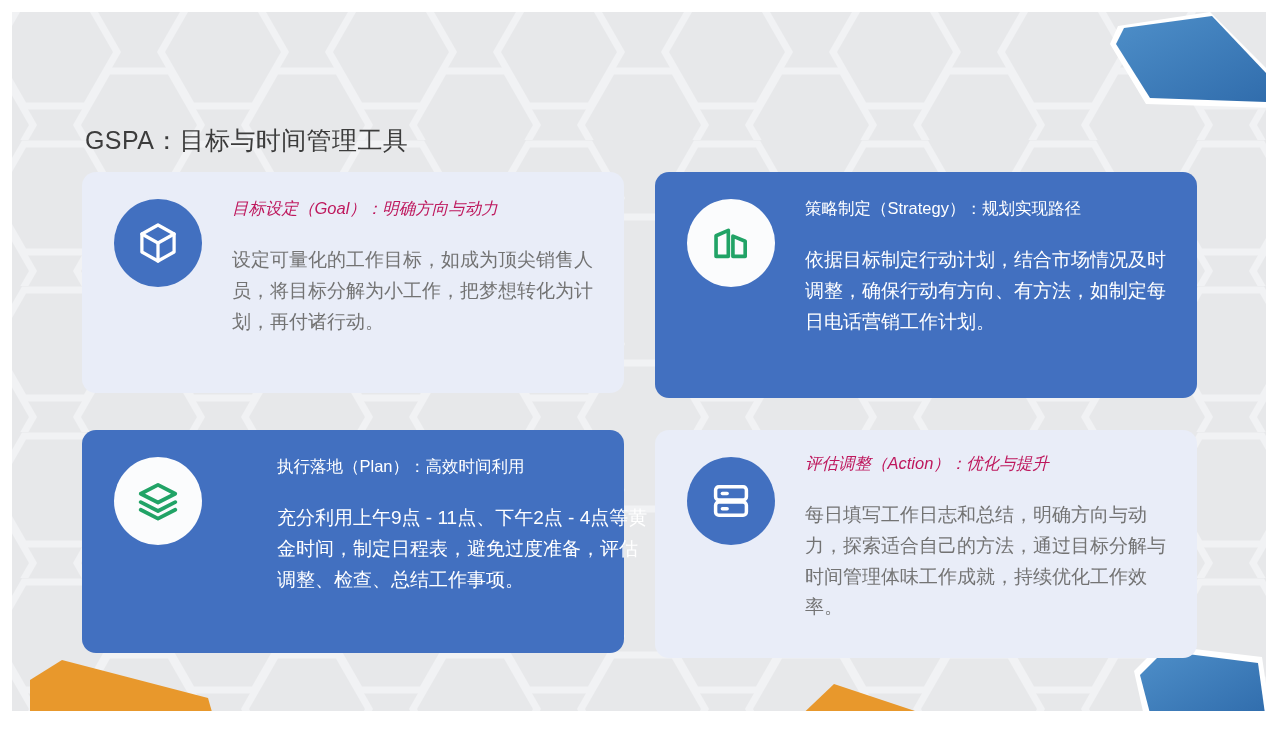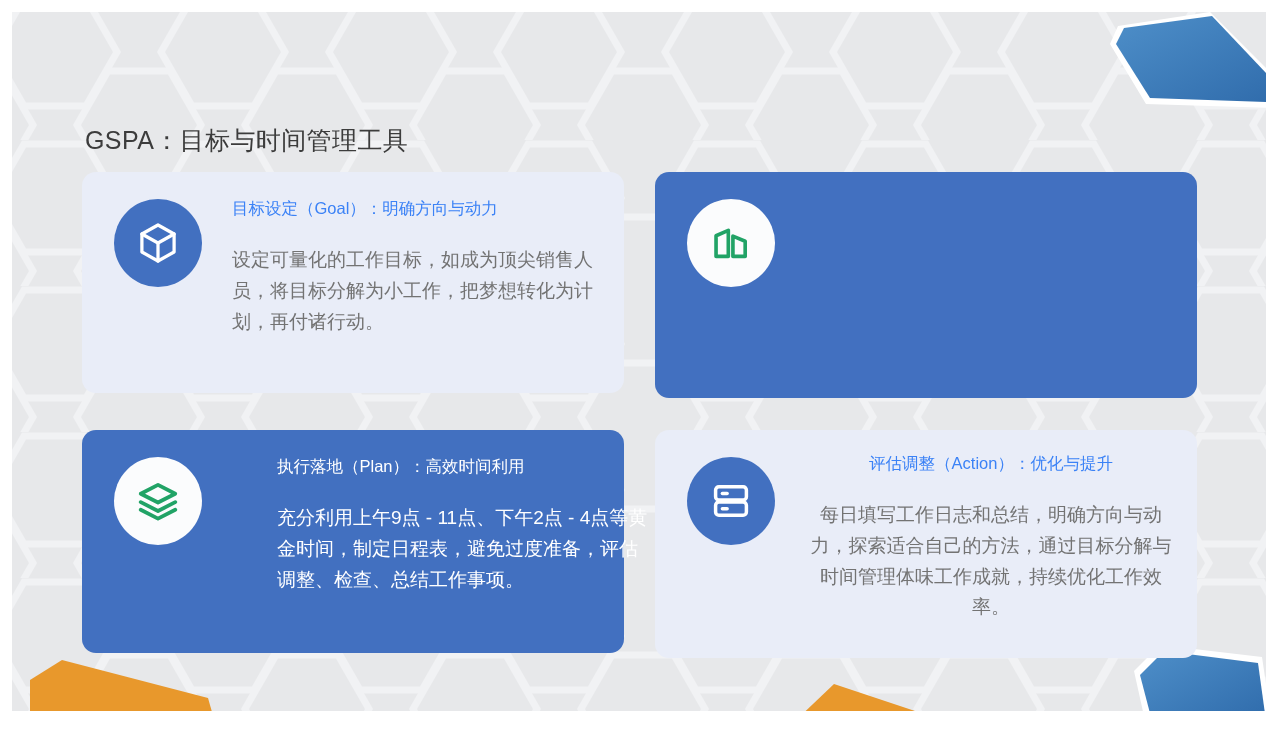--- a/index.html
+++ b/index.html
@@ -57,39 +57,39 @@
   .card-heading{
     font-size:16.5px;
     line-height:1.4;
     white-space:nowrap;
   }
   .card-text{
     font-size:19px;
     line-height:1.62;
     margin-top:25px;
   }
-  .txt-dark{color:#3b82f6;}
+  .txt-dark{color:#be185d;font-style:italic;}
   .txt-dark-soft{color:#737373;}
   .txt-light{color:#ffffff;}
 
   
   #card-goal    {left:82px; top:172px; width:542px; height:221px;}
   #card-strategy{left:655px;top:172px; width:542px; height:226px;}
   #card-plan    {left:82px; top:430px; width:542px; height:223px;}
   #card-action  {left:655px;top:430px; width:542px; height:228px;}
 
   #icon-goal    {left:114px; top:199px;}
   #icon-strategy{left:687px; top:199px;}
   #icon-plan    {left:114px; top:457px;}
   #icon-action  {left:687px; top:457px;}
 
   #body-goal    {left:232px; top:197px; width:370px;}
   #body-strategy{left:805px; top:197px; width:372px;}
   #body-plan    {left:232px; top:455px; width:375px;margin-left:45px;}
-  #body-action  {left:805px; top:452px; width:372px;text-align:center;}
+  #body-action  {left:805px; top:452px; width:372px;}
 </style>
 </head>
 <body>
 
 <div class="slide">
 
   <div class="canvas">
 
     <svg class="hexpattern" viewBox="0 0 1254 712" preserveAspectRatio="xMidYMid slice">
       <defs>
@@ -159,20 +159,24 @@
     <div class="card-text txt-dark-soft">设定可量化的工作目标，如成为顶尖销售人员，将目标分解为小工作，把梦想转化为计划，再付诸行动。</div>
   </div>
 
   <div class="card blue" id="card-strategy"></div>
   <div class="card-icon-wrap icon-white-bg" id="icon-strategy">
     <svg width="46" height="46" viewBox="0 0 24 24" fill="none" stroke="#21a366" stroke-width="1.9" stroke-linecap="round" stroke-linejoin="round">
       <path d="M4.2 8.2 10.6 5.4 10.6 19 4.2 19 Z"></path>
       <path d="M13 8.4 19.4 11.1 19.4 19 13 19 Z"></path>
     </svg>
   </div>
+  <div class="card-body" id="body-strategy">
+    <div class="card-heading txt-light">策略制定（Strategy）：规划实现路径</div>
+    <div class="card-text txt-light">依据目标制定行动计划，结合市场情况及时调整，确保行动有方向、有方法，如制定每日电话营销工作计划。</div>
+  </div>
 
   <div class="card blue" id="card-plan"></div>
   <div class="card-icon-wrap icon-white-bg" id="icon-plan">
     <svg width="46" height="46" viewBox="0 0 24 24" fill="none" stroke="#21a366" stroke-width="2" stroke-linecap="round" stroke-linejoin="round">
       <polygon points="12,3.6 21,8.2 12,12.8 3,8.2"></polygon>
       <path d="M3 12.6 12 17.2 21 12.6"></path>
       <path d="M3 16.6 12 21.2 21 16.6"></path>
     </svg>
   </div>
   <div class="card-body" id="body-plan">

